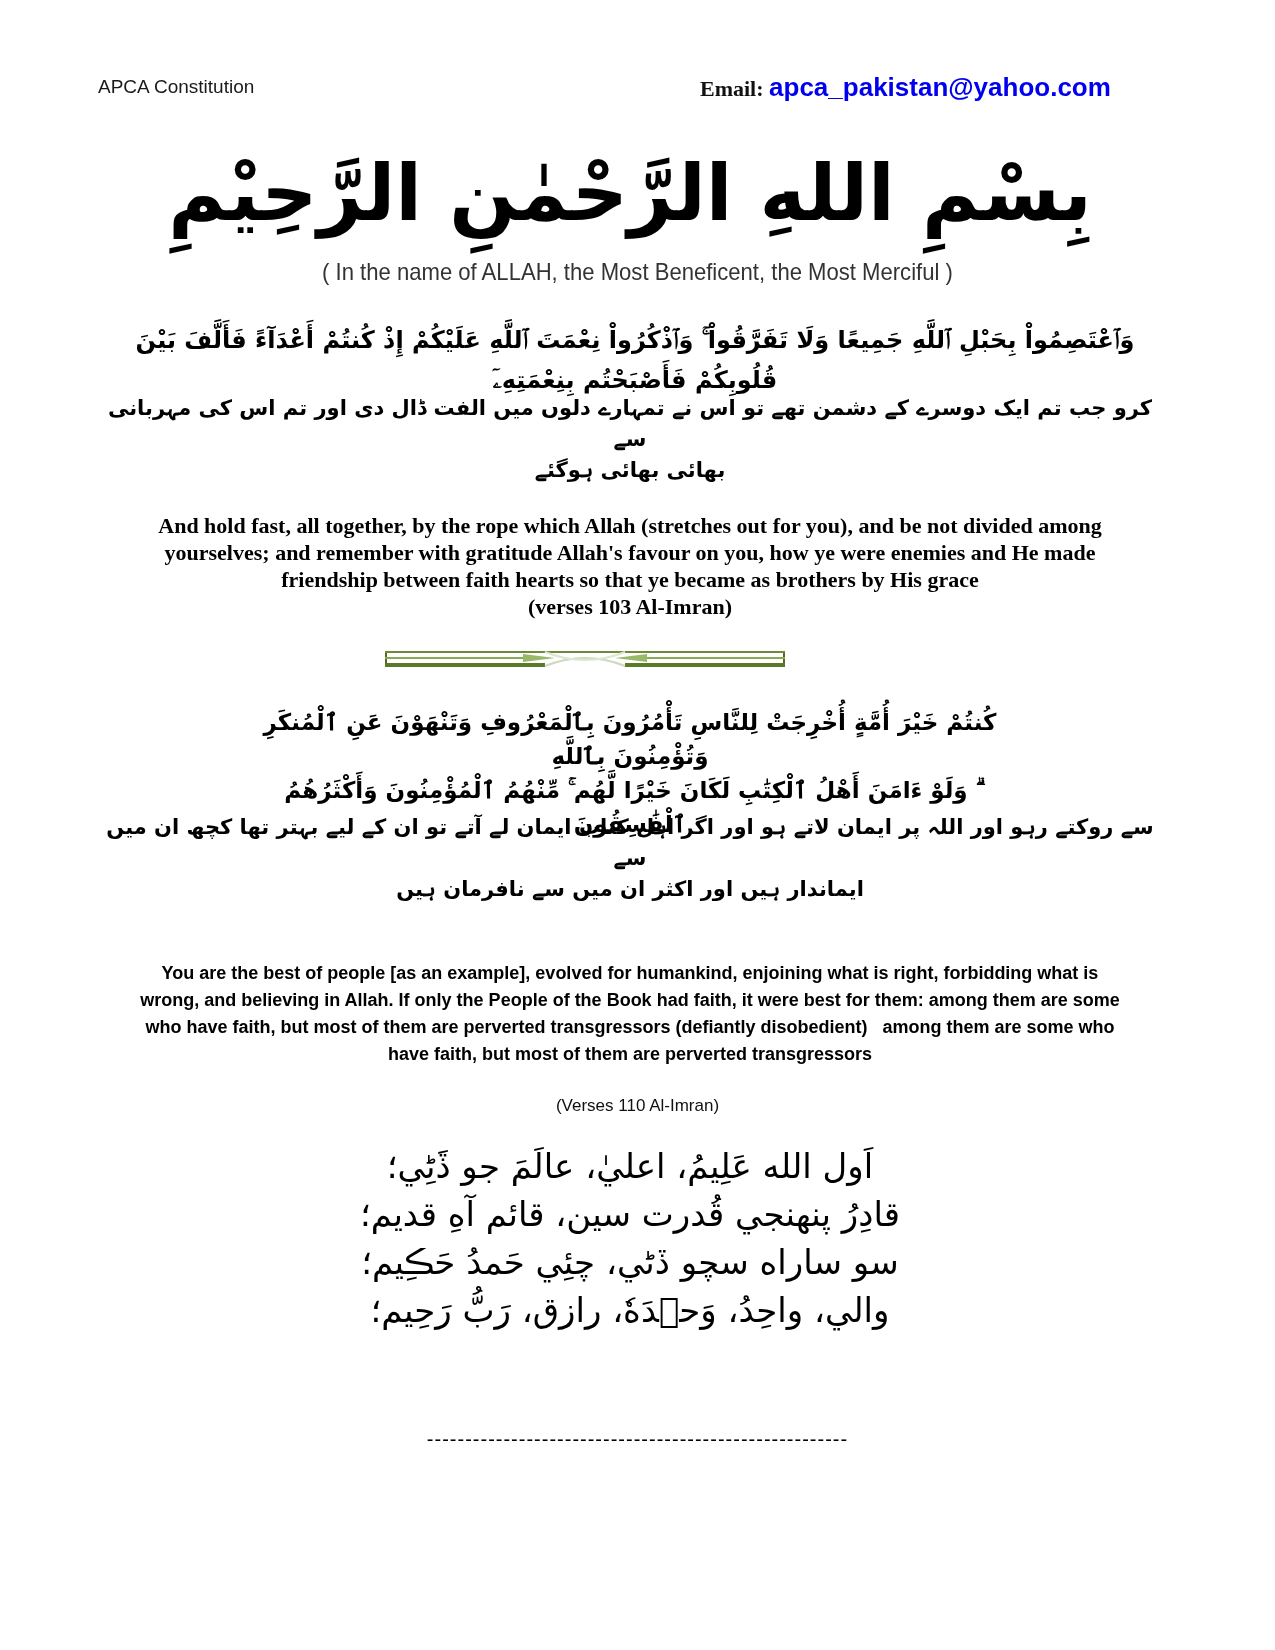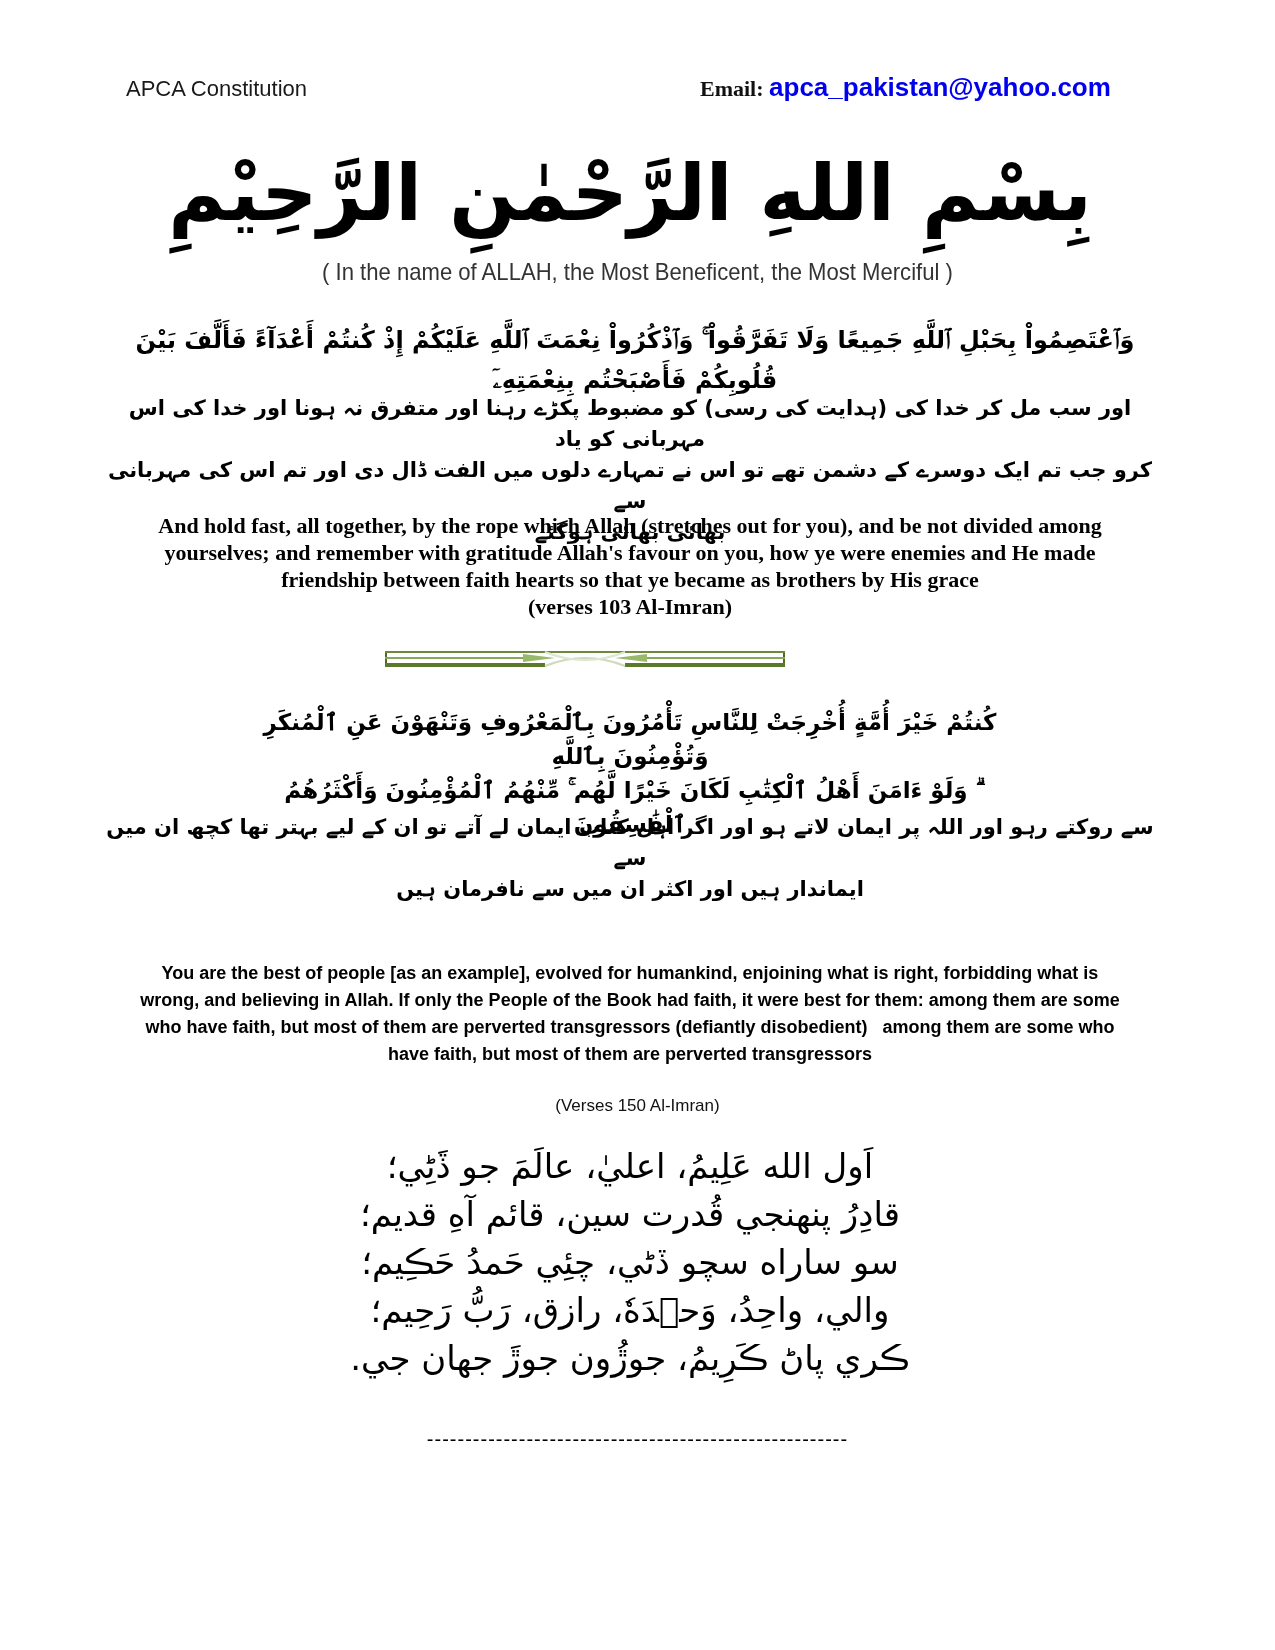--- a/index.html
+++ b/index.html
@@ -1,18 +1,18 @@
 <!DOCTYPE html>
 <html><head>
 <meta charset="utf-8">
 <style>
   html, body { margin: 0; padding: 0; background: #ffffff; }
   body { width: 1275px; height: 1650px; position: relative; overflow: hidden; color: #000; }
   .abs { position: absolute; }
-  .header-left { left: 98px; top: 76px; font-family: "Liberation Sans", sans-serif; font-size: 22px; color: #1a1a1a; margin-left: 28px; }
+  .header-left { left: 98px; top: 76px; font-family: "Liberation Sans", sans-serif; font-size: 19px; color: #1a1a1a; }
   .header-right { left: 700px; top: 72px; font-family: "Liberation Serif", serif; font-size: 22px; font-weight: bold; color: #111; }
   .header-right .email-link { font-family: "Liberation Sans", sans-serif; color: #0000ee; font-weight: bold; font-size: 26px; text-decoration: none; }
   .bismillah { left: 160px; top: 128px; width: 940px; height: 130px; text-align: center; font-family: "DejaVu Sans", sans-serif; font-size: 78px; font-weight: bold; direction: rtl; line-height: 130px; letter-spacing: 2px; }
   .bismillah-trans { left: 0; width: 1275px; top: 258px; text-align: center; font-family: "Liberation Sans", sans-serif; font-size: 24px; color: #333; transform: scaleX(0.92); transform-origin: 637px 0; }
   .arabic-verse { left: 120px; width: 1030px; text-align: center; direction: rtl; font-family: "DejaVu Sans", sans-serif; font-weight: bold; color: #000; }
   .v103-ar { top: 320px; font-size: 24px; line-height: 40px; }
   .urdu { left: 100px; width: 1060px; text-align: center; direction: rtl; font-family: "DejaVu Sans", sans-serif; font-weight: bold; font-size: 21px; line-height: 31px; }
   .v103-ur { top: 393px; }
   .en-serif { left: 100px; width: 1060px; text-align: center; font-family: "Liberation Serif", serif; font-weight: bold; font-size: 22px; line-height: 27px; }
   .v103-en { top: 512px; }
@@ -34,21 +34,20 @@
 <div class="abs header-right">
   <span>Email:</span>
   <a class="email-link" href="mailto:apca_pakistan@yahoo.com">apca_pakistan@yahoo.com</a>
 </div>
 
 <div class="abs bismillah">بِسْمِ اللهِ الرَّحْمٰنِ الرَّحِيْمِ</div>
 <div class="abs bismillah-trans">( In the name of ALLAH, the Most Beneficent, the Most Merciful )</div>
 
 <div class="abs arabic-verse v103-ar">وَٱعْتَصِمُواْ بِحَبْلِ ٱللَّهِ جَمِيعًا وَلَا تَفَرَّقُواْ ۚ وَٱذْكُرُواْ نِعْمَتَ ٱللَّهِ عَلَيْكُمْ إِذْ كُنتُمْ أَعْدَآءً فَأَلَّفَ بَيْنَ قُلُوبِكُمْ فَأَصْبَحْتُم بِنِعْمَتِهِۦٓ</div>
 <div class="abs urdu v103-ur">
-  <div>اور سب مل کر خدا کی (ہدایت کی رسی) کو مضبوط پکڑے رہنا اور متفرق نہ ہونا اور خدا کی اس مہربانی کو یاد</div>
   <div>کرو جب تم ایک دوسرے کے دشمن تھے تو اس نے تمہارے دلوں میں الفت ڈال دی اور تم اس کی مہربانی سے</div>
   <div>بھائی بھائی ہوگئے</div>
 </div>
 <div class="abs en-serif v103-en">
   <div>And hold fast, all together, by the rope which Allah (stretches out for you), and be not divided among</div>
   <div>yourselves; and remember with gratitude Allah's favour on you, how ye were enemies and He made</div>
   <div>friendship between faith hearts so that ye became as brothers by His grace</div>
 </div>
 <div class="abs en-serif v103-ref">(verses 103 Al-Imran)</div>
 
@@ -75,23 +74,22 @@
 <div class="abs urdu v110-ur">
   <div>سے روکتے رہو اور اللہ پر ایمان لاتے ہو اور اگر اہل کتاب ایمان لے آتے تو ان کے لیے بہتر تھا کچھ ان میں سے</div>
   <div>ایماندار ہیں اور اکثر ان میں سے نافرمان ہیں</div>
 </div>
 <div class="abs en-sans v110-en">
   <div>You are the best of people [as an example], evolved for humankind, enjoining what is right, forbidding what is</div>
   <div>wrong, and believing in Allah. If only the People of the Book had faith, it were best for them: among them are some</div>
   <div style="white-space: pre;">who have faith, but most of them are perverted transgressors (defiantly disobedient)   among them are some who</div>
   <div>have faith, but most of them are perverted transgressors</div>
 </div>
-<div class="abs v110-ref">(Verses 150 Al-Imran)</div>
+<div class="abs v110-ref">(Verses 110 Al-Imran)</div>
 
 <div class="abs sindhi">
   <div>اَول الله عَلِيمُ، اعليٰ، عالَمَ جو ڏَڻِي؛</div>
   <div>قادِرُ پنهنجي قُدرت سين، قائم آهِ قديم؛</div>
   <div>سو ساراه سچو ڏڻي، چئِي حَمدُ حَڪِيم؛</div>
   <div>والي، واحِدُ، وَحۡدَهٗ، رازق، رَبُّ رَحِيم؛</div>
-  <div>ڪري پاڻ ڪَرِيمُ، جوڙُون جوڙَ جهان جي.</div>
 </div>
 
 <div class="abs dashes">-------------------------------------------------------</div>
 
 </body></html>

